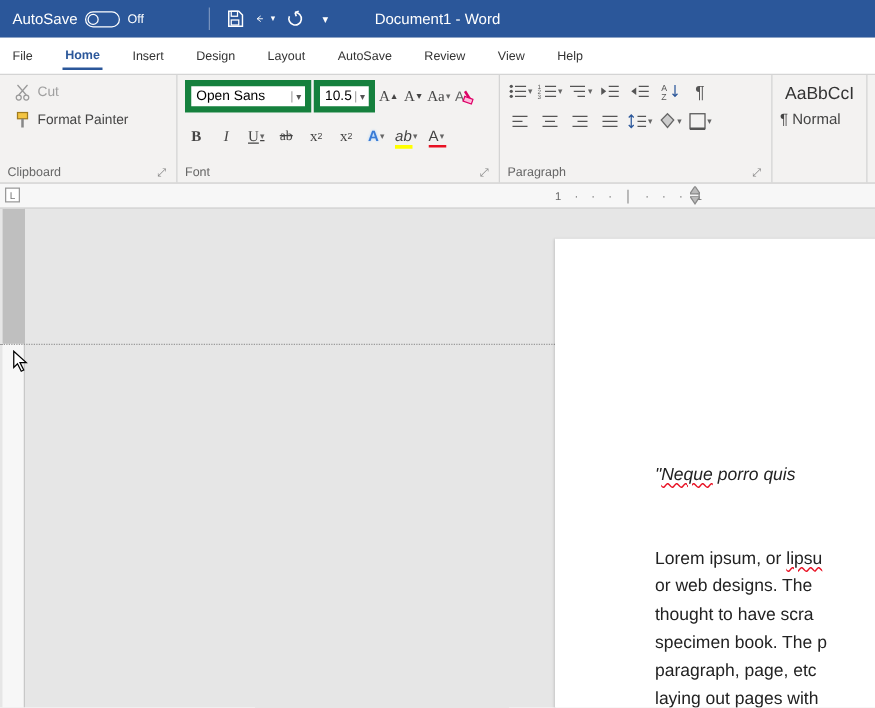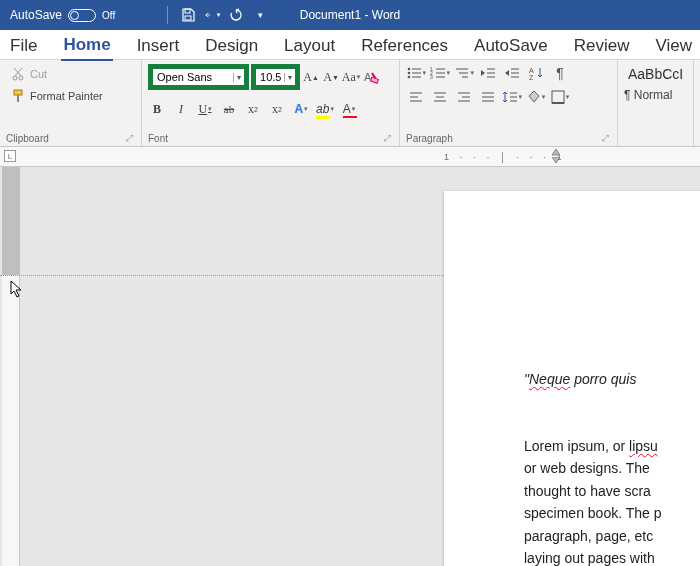--- a/index.html
+++ b/index.html
@@ -9,21 +9,21 @@
   .titlebar { height: 30px; background: #2b579a; color: #fff; display: flex; align-items: center; font-size: 12px; position: relative; gap: 32px; }
   .autosave { display: flex; align-items: center; gap: 6px; margin-left: 10px; }
   .toggle { width: 28px; height: 13px; border: 1px solid #fff; border-radius: 8px; display: flex; align-items: center; padding: 1px; }
   .toggle-knob { width: 9px; height: 9px; border: 1px solid #fff; border-radius: 50%; }
   .qat { display: flex; align-items: center; gap: 8px; margin-left: 16px; }
   .qat-icon { width: 16px; height: 16px; display: flex; align-items: center; justify-content: center; }
   .doc-title { position: absolute; left: 50%; transform: translateX(-50%); }
   .qat-sep { width:1px; height:18px; background: rgba(255,255,255,.35); margin:0 4px;}
 
   
-  .tabs { height: 30px; background: #fff; display: flex; align-items: center; padding: 0 8px; gap: 22px; font-size: 17px; color: #333; border-bottom: 1px solid #d4d4d4; }
+  .tabs { height: 30px; background: #fff; display: flex; align-items: center; padding: 0 8px; gap: 22px; font-size: 10px; color: #333; border-bottom: 1px solid #d4d4d4; }
   .tab { padding: 6px 2px 4px; cursor: pointer; }
   .tab.active { color: #2b579a; border-bottom: 2px solid #2b579a; font-weight: 600; }
 
   
   .ribbon { height: 87px; background: #f3f2f1; display: flex; border-bottom: 1px solid #c8c8c8; }
   .group { border-right: 1px solid #d4d4d4; padding: 4px 6px 2px 6px; display: flex; flex-direction: column; position: relative; }
   .group-body { flex: 1; display: flex; gap: 4px; }
   .group-label { font-size: 10px; color: #666; text-align: center; padding-top: 1px; display:flex; justify-content:center; align-items:center;}
   .group-label .launcher { margin-left: auto; font-size: 9px; color:#888; padding:0 2px;}
   .rbtn { display: flex; align-items: center; gap: 4px; font-size: 11px; color: #444; padding: 2px 4px; cursor: pointer; }
@@ -107,21 +107,20 @@
   </div>
   <div class="doc-title">Document1 - Word</div>
 </div>
 
 <div class="tabs">
   <div class="tab">File</div>
   <div class="tab active">Home</div>
   <div class="tab">Insert</div>
   <div class="tab">Design</div>
   <div class="tab">Layout</div>
-  <div class="tab">References</div>
   <div class="tab">AutoSave</div>
   <div class="tab">Review</div>
   <div class="tab">View</div>
   <div class="tab">Help</div>
 </div>
 
 <div class="ribbon">
 
   <div class="group" style="width:142px;">
     <div class="group-body">

